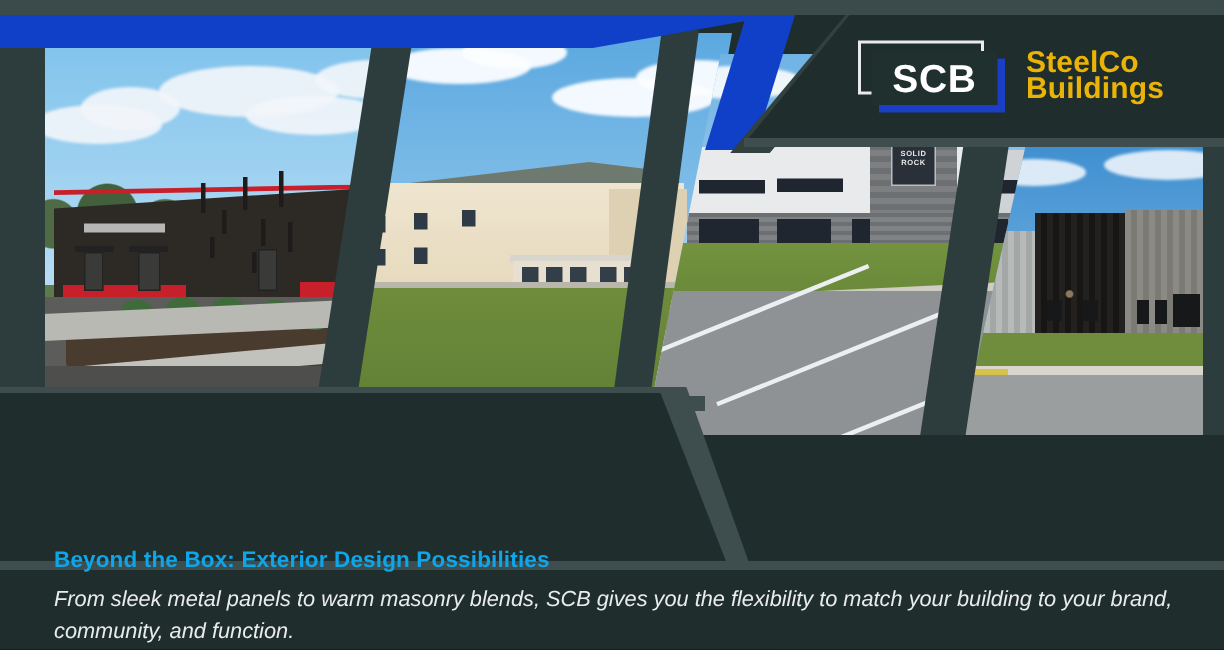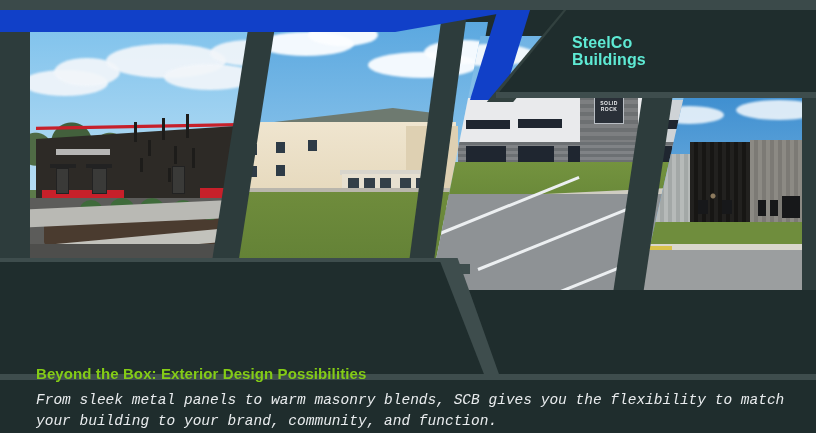--- a/index.html
+++ b/index.html
@@ -150,38 +150,38 @@
   .light-rule-left{position:absolute;left:0px;top:264px;width:470px;height:10px;background:#3e4d4d;}
 
   
   .logo{position:absolute;left:572px;top:24px;width:222px;height:54px;display:flex;align-items:center;gap:14px;}
   .mark{position:relative;width:98px;height:48px;}
   .mark .outline{position:absolute;left:0;top:0;width:84px;height:36px;border:2px solid #e8eaec;}
   .mark .bluebox{position:absolute;left:14px;top:12px;width:84px;height:36px;background:#1a3fc4;}
   .mark .darkbox{position:absolute;left:9px;top:7px;width:84px;height:36px;background:#20302f;
       display:flex;align-items:center;justify-content:center;}
   .mark .scb{color:#ffffff;font-size:26px;font-weight:700;letter-spacing:.5px;line-height:1;}
-  .brand{color:#5eead4;font-size:16px;font-weight:700;line-height:17px;letter-spacing:.1px;}
+  .brand{color:#eab308;font-size:20px;font-weight:700;line-height:17px;letter-spacing:.1px;}
 
   
   .textwrap{position:absolute;left:0;top:258px;width:520px;height:175px;}
   .textwrap .edge{position:absolute;inset:0;background:#3e4d4d;
       clip-path:polygon(0 0, 88% 0, 100% 100%, 0 100%);}
   .textwrap .fill{position:absolute;left:0;top:4px;width:512px;height:171px;background:#1f2d2d;
       clip-path:polygon(0 0, 86% 0, 99% 100%, 0 100%);}
 
   .bottom-band{position:absolute;left:0;top:380px;width:816px;height:53px;background:#1f2d2d;}
   .bottom-band .hl{position:absolute;left:0;top:-6px;width:816px;height:6px;background:#3e4d4d;}
 
   .headline{position:absolute;left:36px;top:288px;width:470px;color:#f3f5f6;
       font-size:27px;line-height:32px;letter-spacing:.3px;font-weight:400;}
-  .subhead{position:absolute;left:36px;top:365px;width:520px;color:#84cc16;
+  .subhead{position:absolute;left:36px;top:365px;width:520px;color:#0ea5e9;
       font-size:15px;font-weight:700;letter-spacing:.1px;}
   .body{position:absolute;left:36px;top:390px;width:752px;color:#e9ecee;
-      font-size:14.5px;line-height:21px;font-style:italic;font-family:Liberation Mono, monospace;}
+      font-size:14.5px;line-height:21px;font-style:italic;}
 </style>
 </head>
 <body>
 
 <div class="stage">
 
   <div class="top-strip"></div>
 
   <div class="collage">
 
@@ -307,20 +307,27 @@
 
   <div class="bluebar"></div>
   <div class="bluebar-edge"></div>
 
   <div class="frame-topdiag"></div>
   <div class="frame-top"></div>
   <div class="light-rule-right"></div>
   <div class="light-rule-left"></div>
 
   <div class="logo">
+    <div class="mark">
+      <div class="outline"></div>
+      <div class="bluebox"></div>
+      <div class="darkbox">
+        <span class="scb">SCB</span>
+      </div>
+    </div>
     <div class="brand">
       <div>SteelCo</div>
       <div>Buildings</div>
     </div>
   </div>
 
   <div class="textwrap">
     <div class="edge"></div>
     <div class="fill"></div>
   </div>

